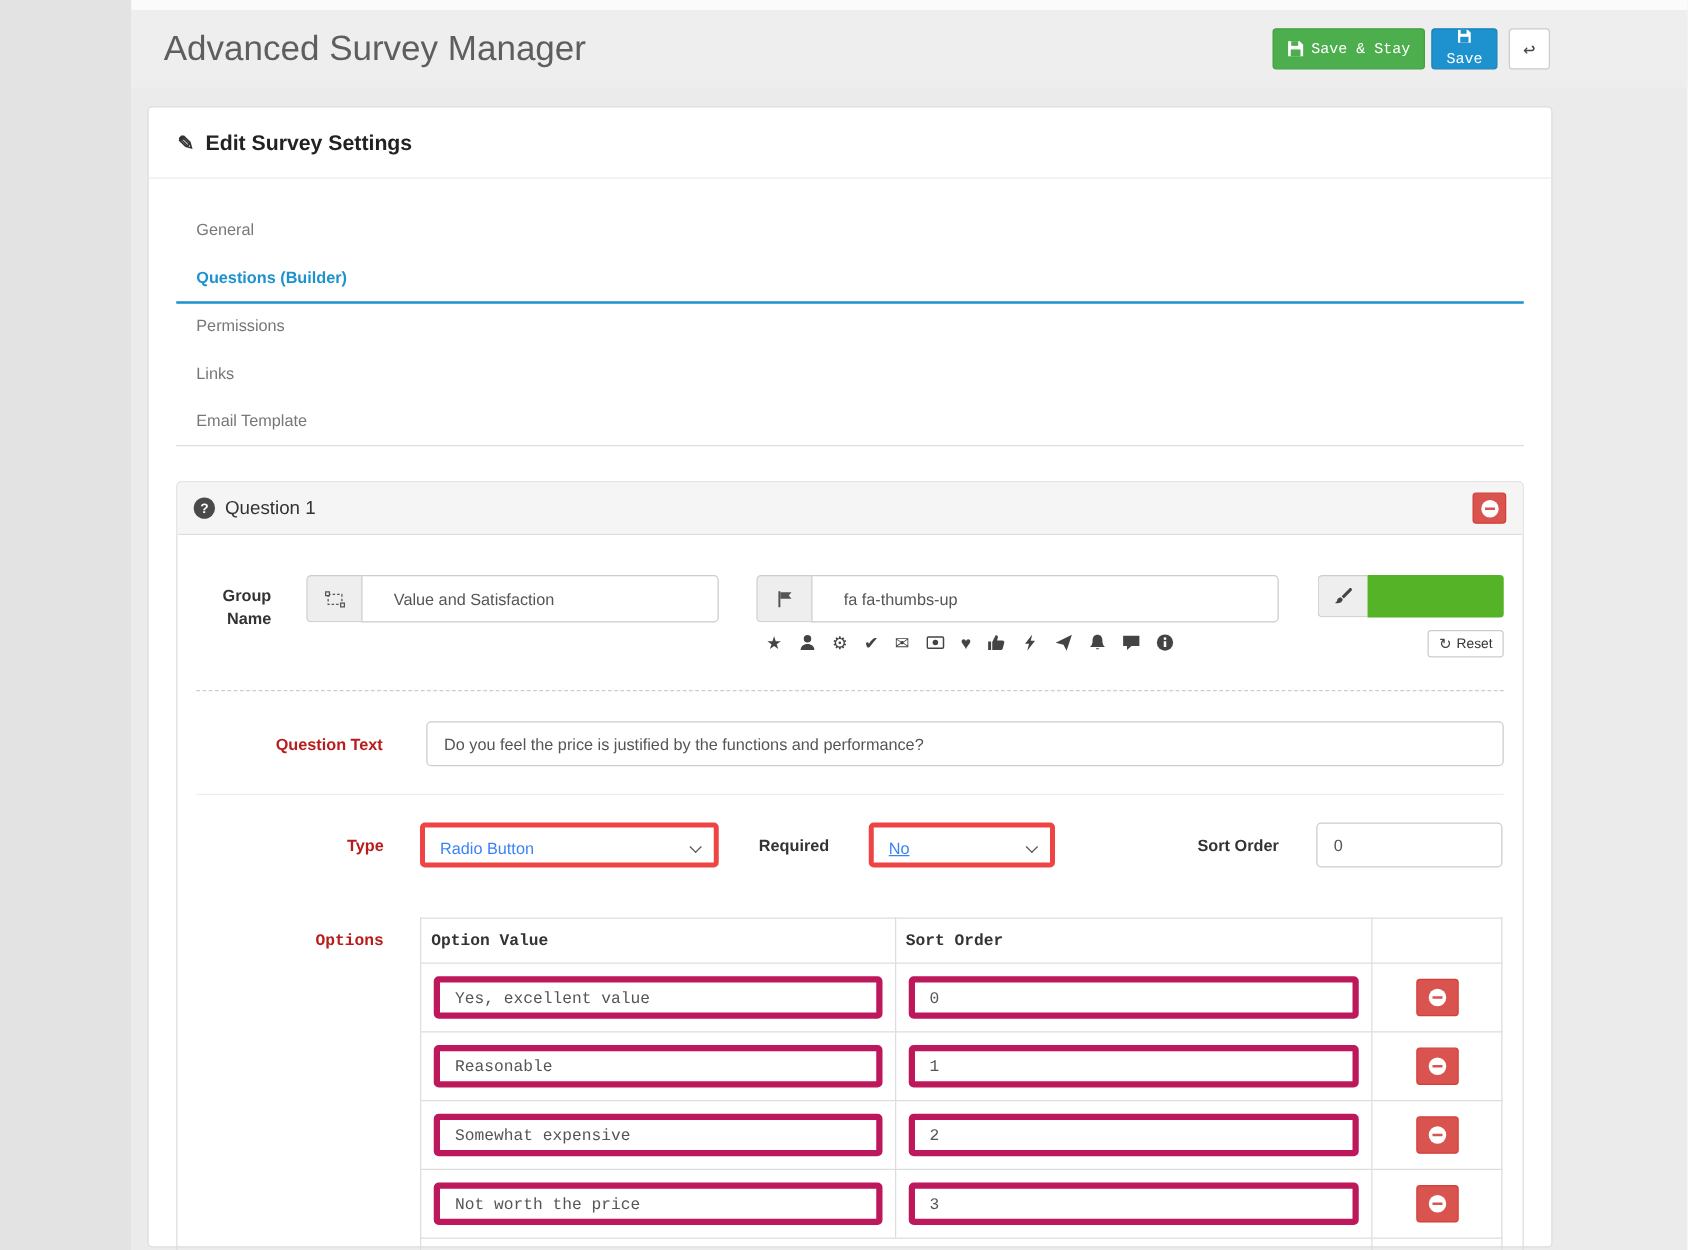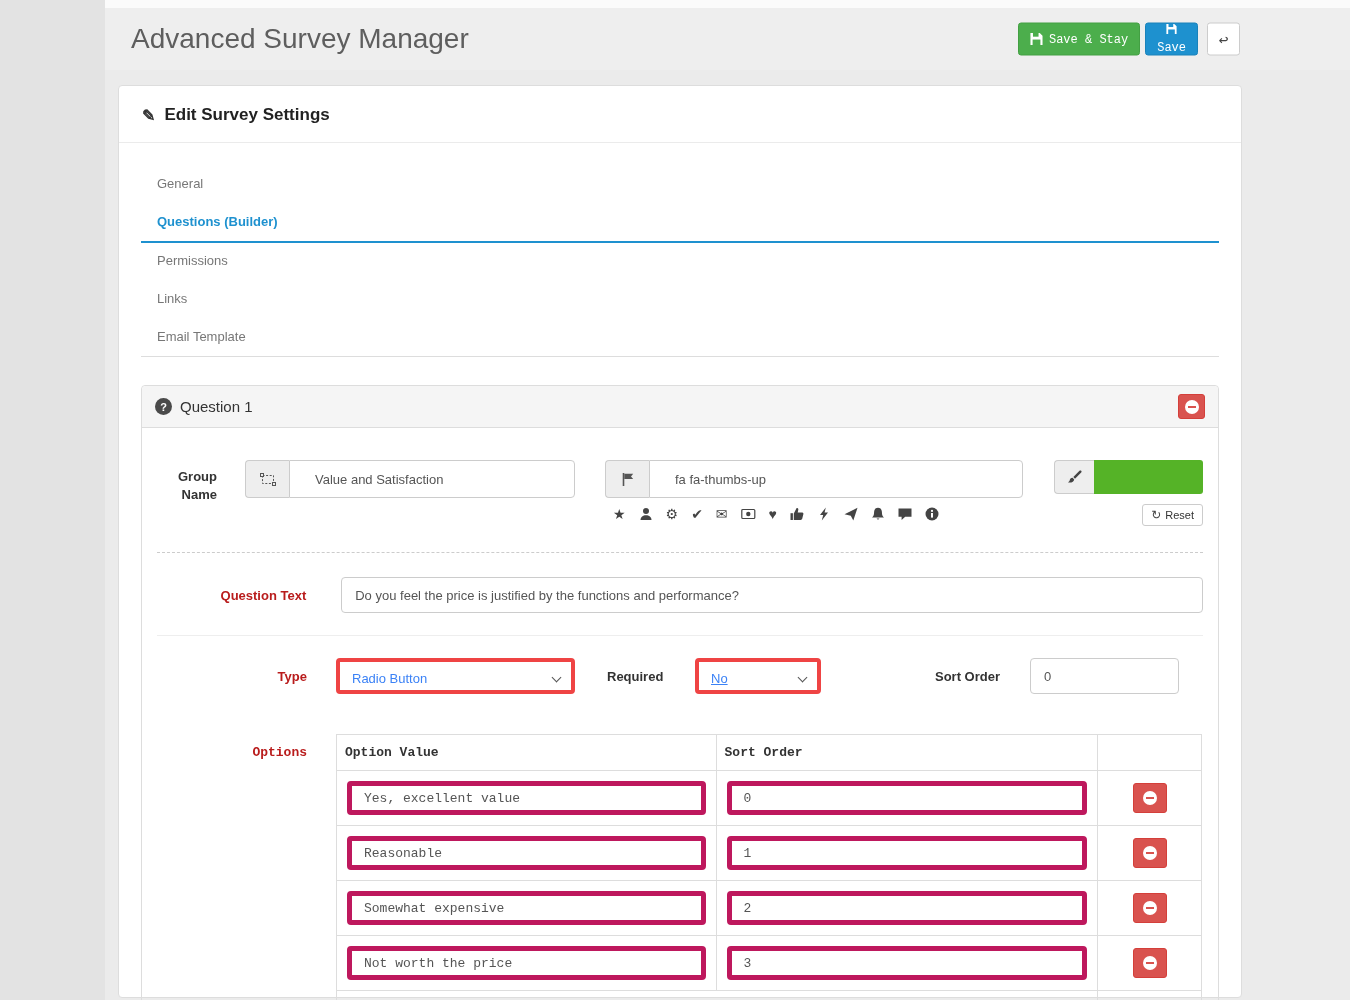--- a/index.html
+++ b/index.html
@@ -67,21 +67,21 @@
 
   .dashed-divider { border-top:1px dashed #ccc; margin:26px 0 24px; }
   .solid-divider { border-top:1px solid #eee; margin:22px 0; }
 
   .form-row { display:flex; align-items:center; }
   .lbl-lg { width:150px; text-align:right; font-weight:bold; font-size:13px; color:#b91c1c; }
   .full-input { margin-left:35px; width:866px; height:36px; border:1px solid #ccc; border-radius:4px; padding:0 13px; font-size:13px; color:#555; background:#fff; font-family:inherit; outline:none; }
 
   .select-box { position:relative; height:36px; line-height:34px; border:4px solid #ef4444; border-radius:4px; background:#fff; font-size:13px; color:#3b82f6; padding:0 26px 0 12px; cursor:pointer; }
   .sel-type { margin-left:29px; width:239px; }
-  .sel-req { margin-left:30px; width:126px;text-decoration:underline; }
+  .sel-req { margin-left:30px; width:149px;text-decoration:underline; }
   .chevron-down-icon { position:absolute; right:11px; top:12px; width:7px; height:7px; border-right:1.5px solid #555; border-bottom:1.5px solid #555; transform:rotate(45deg); }
   .lbl-required { margin-left:32px; width:58px; text-align:left; font-weight:bold; font-size:13px; }
   .lbl-sort { margin-left:112px; width:67px; text-align:right; font-weight:bold; font-size:13px; }
   .sort-input { margin-left:30px; width:149px; height:36px; border:1px solid #ccc; border-radius:4px; padding:0 13px; font-size:13px; color:#555; font-family:inherit; outline:none; }
 
   .row4 { display:flex; margin-top:40px; align-items:flex-start;font-family:Liberation Mono, monospace; }
   .lbl-options { padding-top:11px; }
   .options-table { margin-left:29px; width:866px; border-collapse:collapse; }
   .options-table th, .options-table td { border:1px solid #ddd; }
   .options-table th { text-align:left; font-size:13px; color:#333; padding:10px 8px; font-weight:bold; }

